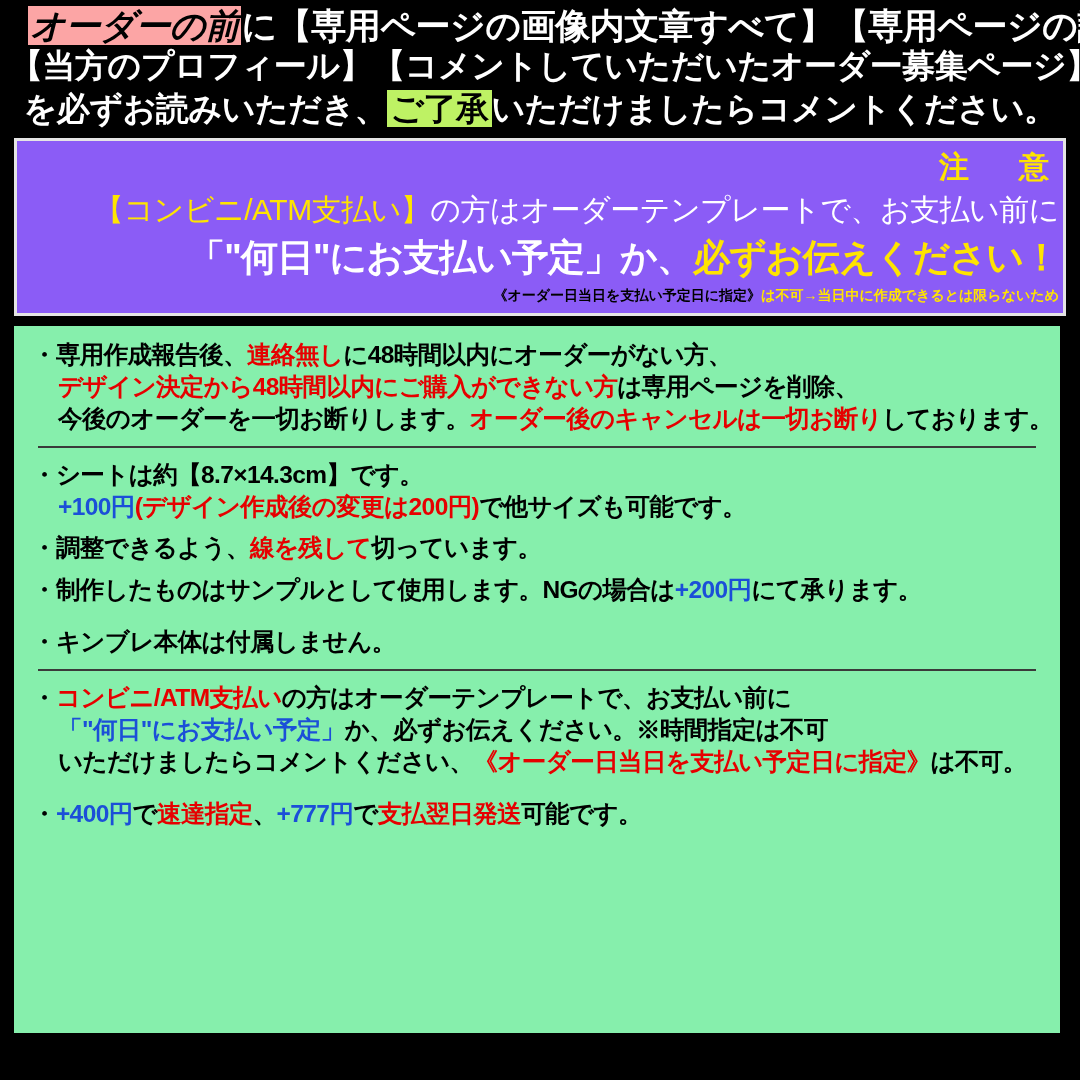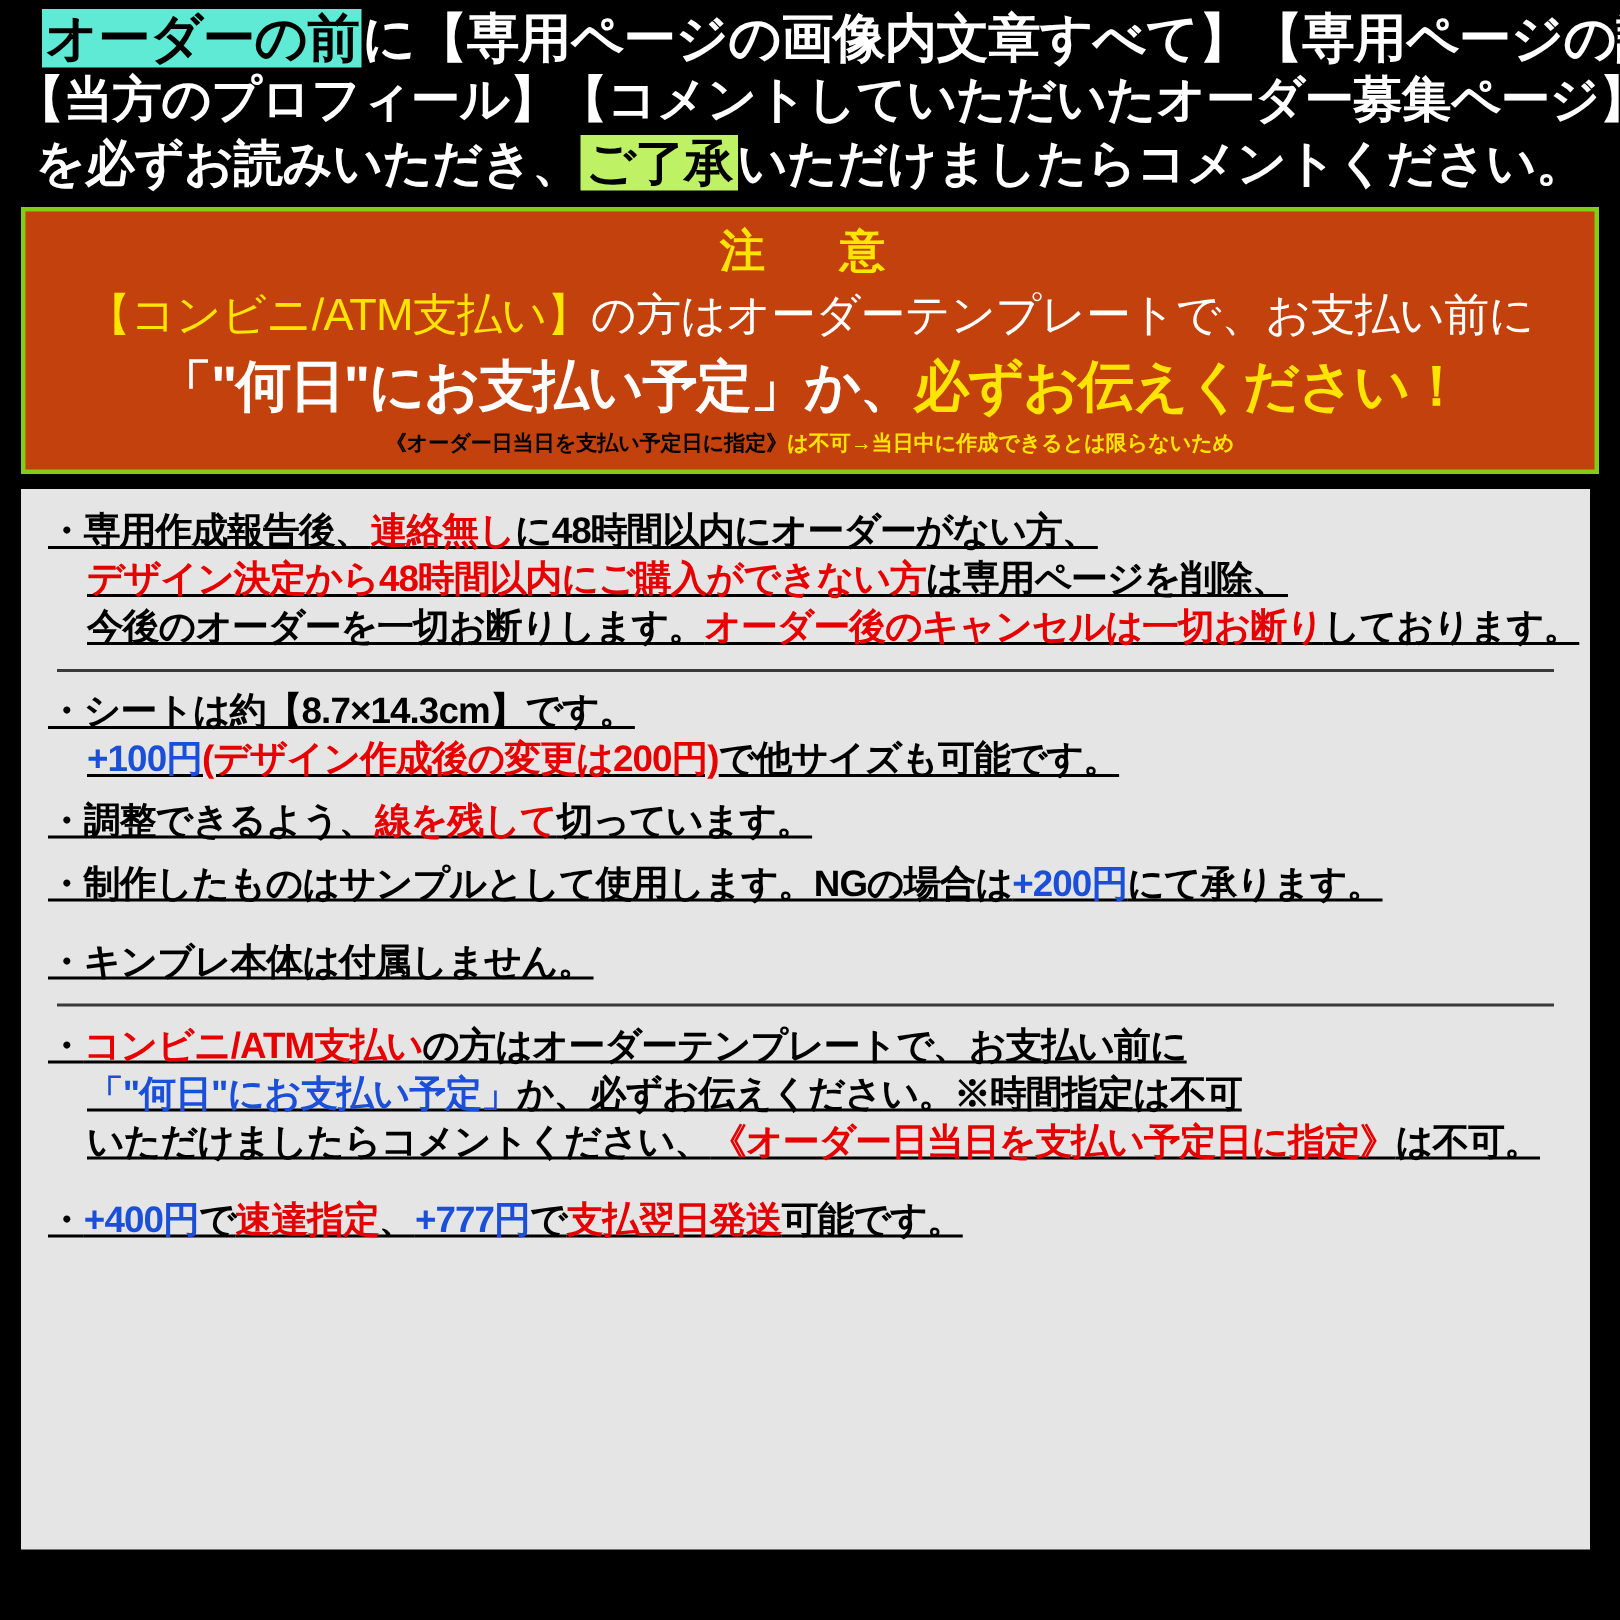--- a/index.html
+++ b/index.html
@@ -43,37 +43,38 @@
     font-size: 33px;
     letter-spacing: -0.5px;
     margin-top: 3px;
   }
   .hdr-l3 {
     font-size: 33px;
     letter-spacing: -0.5px;
     margin-top: 6px;
   }
   .inv {
-    background: #5eead4;
+    background: #fca5a5;
     color: #000000;
     padding: 0 2px;
+    font-style: italic;
   }
   .yellow-hl {
     background: #bef264;
     color: #000000;
     padding: 0 3px;
   }
 
   
   .redbox {
     margin: 10px 4px 0 4px;
-    background: #c2410c;
-    border: 3px solid #84cc16;
+    background: #8b5cf6;
+    border: 3px solid #e5e5e5;
     color: #ffffff;
-    text-align: center;
+    text-align: right;
     padding: 6px 4px 8px 4px;
     box-sizing: border-box;
   }
   .redbox .caution {
     font-size: 30px;
     font-weight: bold;
     color: #ffe400;
     letter-spacing: 10px;
     display: block;
     margin-bottom: 2px;
@@ -99,26 +100,25 @@
     display: block;
     white-space: nowrap;
     margin-top: 4px;
   }
   .rb-yellow { color: #ffe400; }
   .rb-black { color: #000000; }
 
   
   .panel {
     margin: 10px 10px 0 4px;
-    background: #e5e5e5;
+    background: #86efac;
     color: #000000;
     box-sizing: border-box;
     padding: 14px 18px 10px 18px;
     height: 707px;
-    text-decoration: underline;
   }
   .sec { }
   .row {
     font-size: 24.5px;
     font-weight: bold;
     line-height: 1.22;
     white-space: nowrap;
     letter-spacing: -0.6px;
     margin-bottom: 2px;
   }

